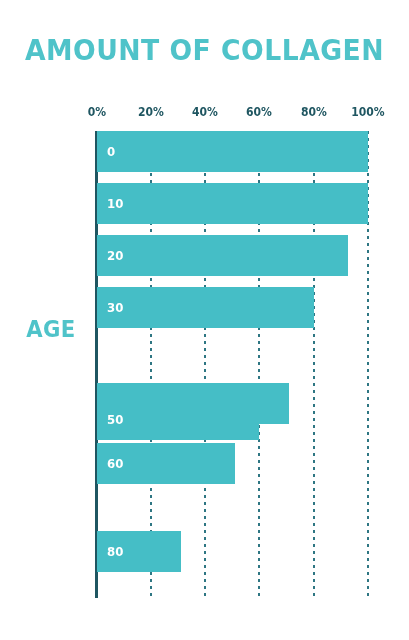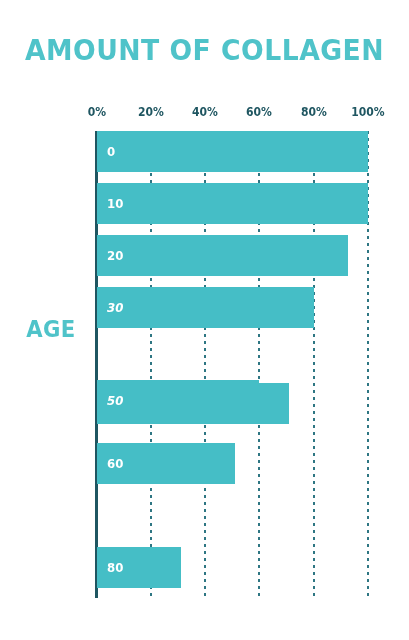--- a/index.html
+++ b/index.html
@@ -171,40 +171,40 @@
           <div class="bar" style="width: 271.5px; background: rgb(69, 190, 198);">
             <div class="bar-label">10</div>
           </div>
         </div>
         <div class="bar-row" style="top: 104px; width: 271.5px;">
           <div class="bar" style="width: 251.137px; background: rgb(69, 190, 198);">
             <div class="bar-label">20</div>
           </div>
         </div>
         <div class="bar-row" style="top: 156px; width: 271.5px;">
-          <div class="bar" style="width: 217.2px; background: rgb(69, 190, 198); font-style: italic;">
+          <div class="bar" style="width: 217.2px; background: rgb(69, 190, 198);">
             <div class="bar-label">30</div>
           </div>
         </div>
         <div class="bar-row" style="top: 208px; width: 271.5px; margin-top: 44px;">
           <div class="bar" style="width: 192.765px; background: rgb(69, 190, 198);">
             <div class="bar-label">40</div>
           </div>
         </div>
-        <div class="bar-row" style="top: 249px; width: 271.5px; font-style: italic;">
+        <div class="bar-row" style="top: 268px; width: 271.5px;">
           <div class="bar" style="width: 162.9px; background: rgb(69, 190, 198);">
             <div class="bar-label">50</div>
           </div>
         </div>
         <div class="bar-row" style="top: 312px; width: 271.5px;">
           <div class="bar" style="width: 138.465px; background: rgb(69, 190, 198);">
             <div class="bar-label">60</div>
           </div>
         </div>
-        <div class="bar-row" style="top: 416px; width: 271.5px;">
+        <div class="bar-row" style="top: 400px; width: 271.5px;">
           <div class="bar" style="width: 84.165px; background: rgb(69, 190, 198);">
             <div class="bar-label">80</div>
           </div>
         </div>
       </div>
   </div>
 
 </div>
 
 </body></html>

